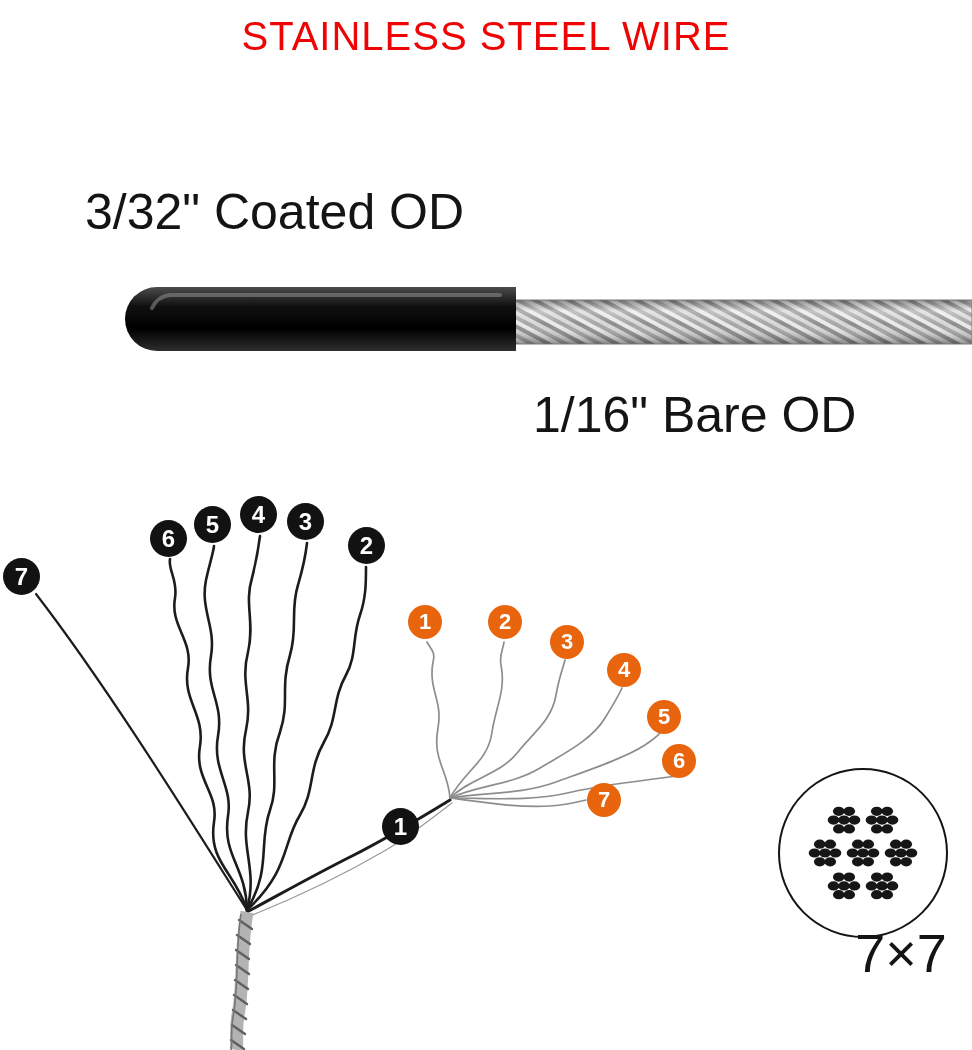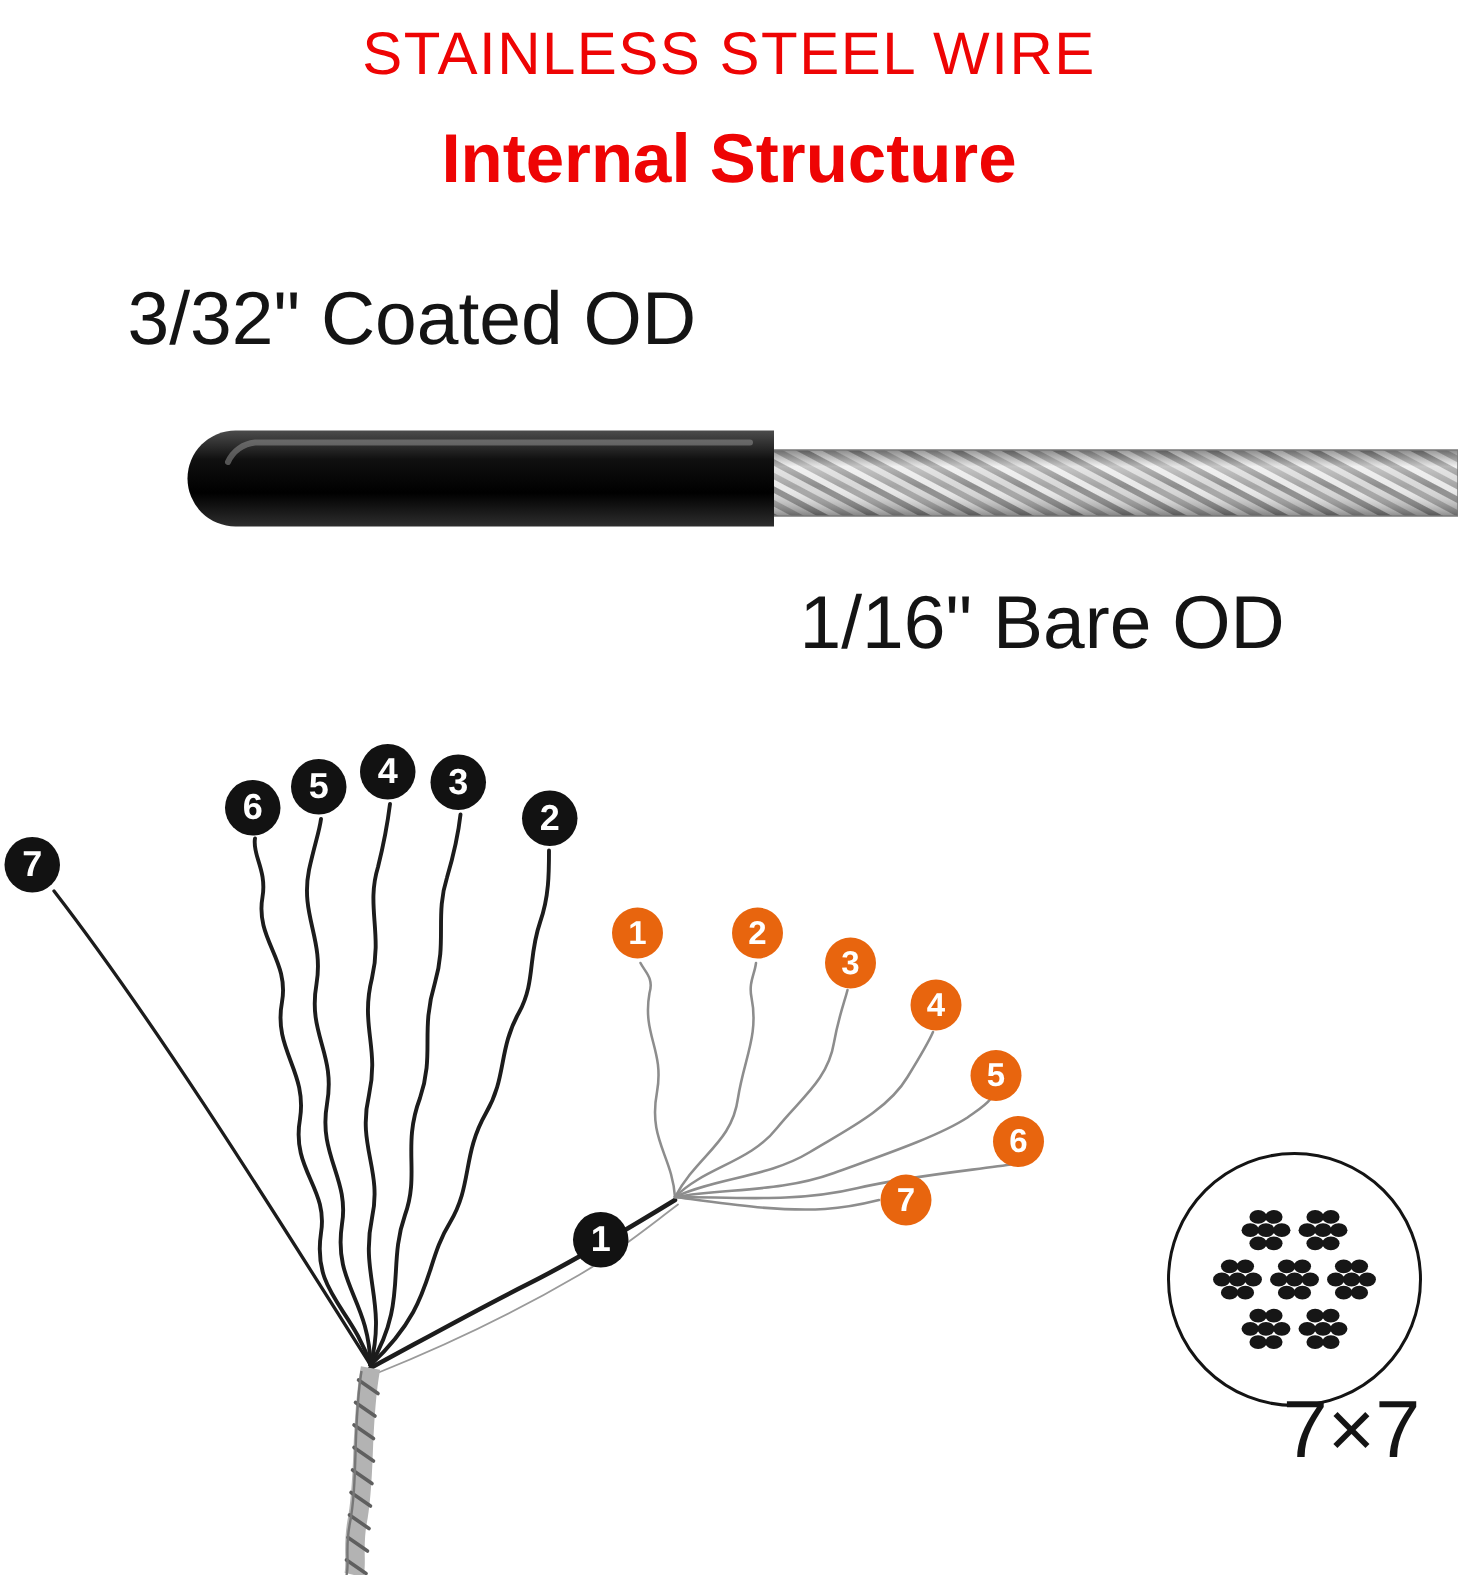--- a/index.html
+++ b/index.html
@@ -202,21 +202,20 @@
         <use href="#cluster" transform="translate(19,32.9)"></use>
         <use href="#cluster" transform="translate(-19,32.9)"></use>
         <use href="#cluster" transform="translate(-38,0)"></use>
         <use href="#cluster" transform="translate(-19,-32.9)"></use>
         <use href="#cluster" transform="translate(19,-32.9)"></use>
       </g>
     </g>
   </svg>
 
   <div class="abs" id="title-line-1">STAINLESS STEEL WIRE</div>
-  <div class="abs" id="title-line-2">Internal Structure</div>
 
   <div class="abs" id="coated-od-label">3/32" Coated OD</div>
   <div class="abs" id="bare-od-label">1/16" Bare OD</div>
 
   <div class="abs" id="construction-label">7×7</div>
 
   <div class="badge black" style="left:3px;   top:558px;">7</div>
   <div class="badge black" style="left:150px; top:520px;">6</div>
   <div class="badge black" style="left:194px; top:506px;">5</div>
   <div class="badge black" style="left:240px; top:496px;">4</div>

